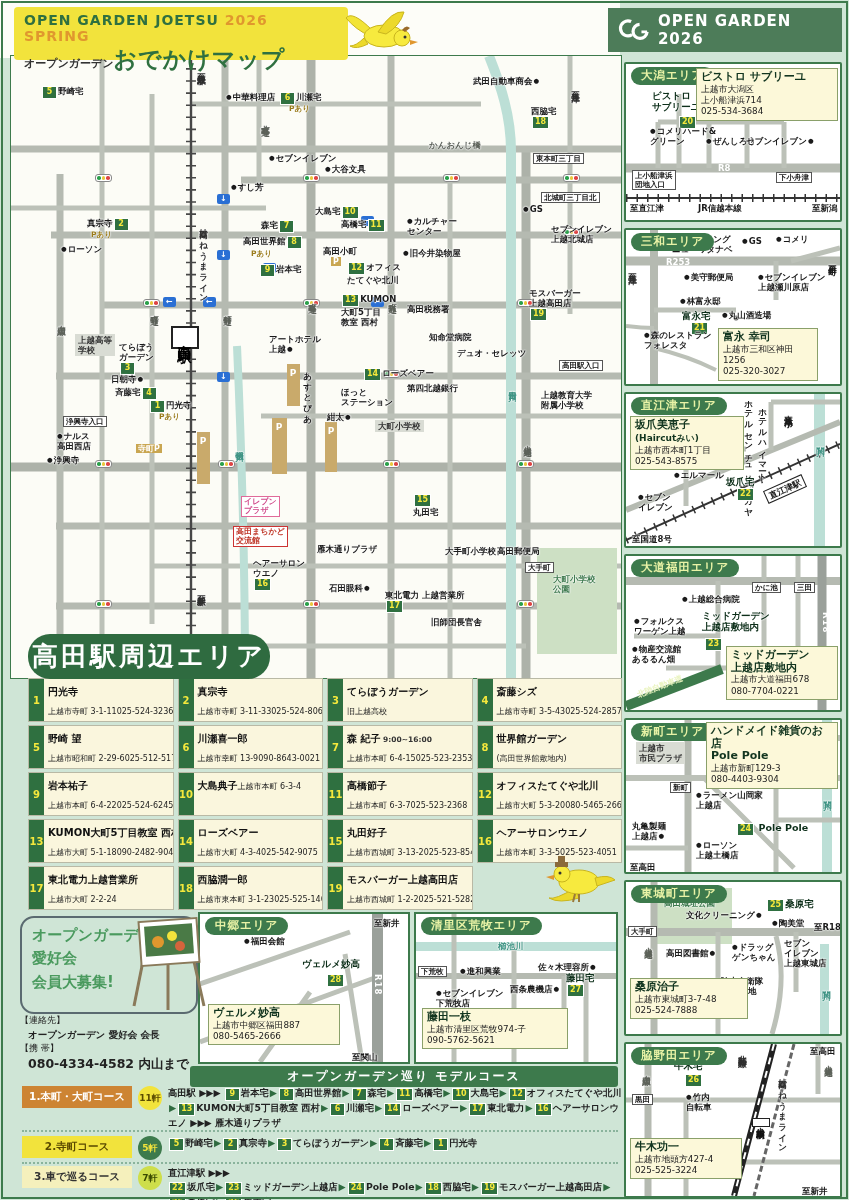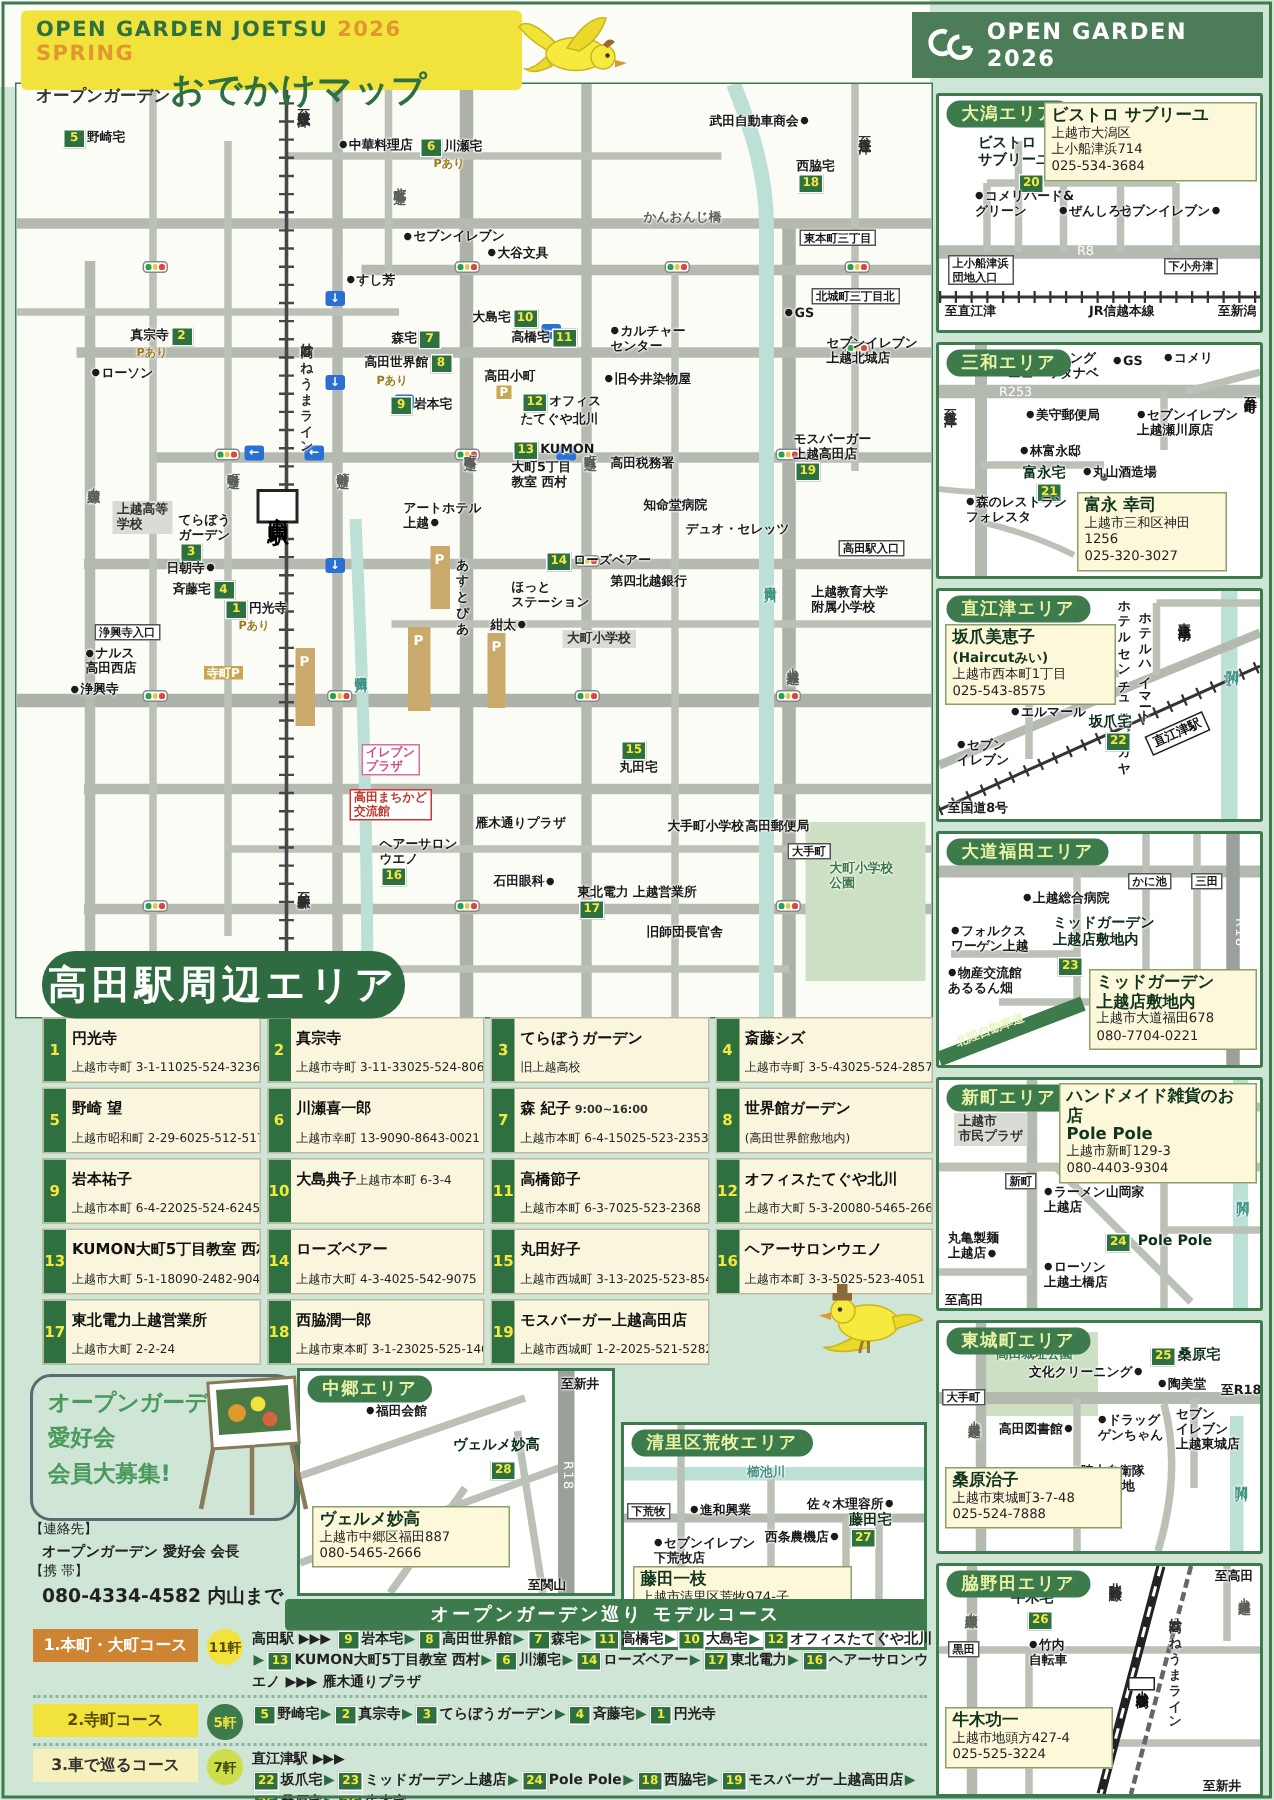--- a/index.html
+++ b/index.html
@@ -16,21 +16,21 @@
   .banner-txt{font-size:15px;letter-spacing:1px;font-weight:600}
   .bird1{position:absolute;left:342px;top:0;z-index:11}
   .bird2{position:absolute;left:545px;top:848px;z-index:11}
   
   .map{position:absolute;left:10px;top:55px;width:610px;height:622px;background:#fcfcf6;border:1.5px solid #3d7a4c;overflow:hidden}
   .map svg{position:absolute;left:0;top:0}
   .plabels{position:absolute;inset:0;z-index:5}
   .ml{position:absolute;font-size:8.5px;line-height:1.18;color:#1a1a1a;font-weight:600;white-space:pre;text-shadow:0 0 2px #fff,0 0 2px #fff,0 0 1px #fff;z-index:5}
   .v{writing-mode:vertical-rl;letter-spacing:1px}
   .road-t{color:#5c6159;font-weight:700}
-  .road-w{color:#fff;font-weight:400;text-shadow:none}
+  .road-w{color:#fff;font-weight:700;text-shadow:none}
   .rail-t{color:#2e2e2e;font-weight:700}
   .river-t{color:#3f9484}
   .park-t{color:#3e7a4e;font-weight:700}
   .sign{background:#fff;border:1px solid #555;padding:0 2px;font-weight:600;font-size:7.5px;text-shadow:none;line-height:1.2}
   .bldg{background:#d9dcd4;padding:1px 3px;text-shadow:none;color:#333}
   .dot::before{content:"●";font-size:6.5px;margin-right:1px;vertical-align:1px}
   .dot-r::after{content:"●";font-size:6.5px;margin-left:1px;vertical-align:1px}
   .gold{color:#9a7b1a;font-weight:800;font-size:7.5px}
   .goldp{background:#c9a651;color:#fff;padding:0 2px;font-weight:800;text-shadow:none;font-size:8px}
   .pinkbox{background:#fff;border:1px solid #e06a9a;color:#d0498a;padding:0 2px;text-shadow:none;font-size:8px}
@@ -443,21 +443,21 @@
       <span class="ml" style="left: 52px; top: 52px;"><span class="mbadge">20</span></span>
       <span class="ml dot" style="left: 24px; top: 62px;">コメリハード&amp;
 グリーン</span>
       <span class="ml dot" style="left: 80px; top: 72px;">ぜんしろう</span>
       <span class="ml dot-r" style="left: 120px; top: 72px;">セブンイレブン</span>
       <span class="ml road-w" style="left: 92px; top: 99px;">R8</span>
       <span class="ml sign" style="left: 6px; top: 106px;">上小船津浜
 団地入口</span>
       <span class="ml sign" style="left: 150px; top: 108px;">下小舟津</span>
       <span class="ml" style="left: 4px; top: 139px;">至直江津</span>
-      <span class="ml" style="left: 100px; top: 139px;">JR信越本線</span>
+      <span class="ml" style="left: 72px; top: 139px;">JR信越本線</span>
       <span class="ml" style="left: 186px; top: 139px;">至新潟</span>
     </div>
 </div>
 
 <div class="panel" style="top:228px;height:158px">
   <svg width="214" height="154" viewBox="0 0 214 154">
     <path d="M0,31 H214" stroke="#b5bab1" stroke-width="9" fill="none"></path>
     <path d="M28,0 V154" stroke="#b5bab1" stroke-width="8" fill="none"></path>
     <path d="M150,31 V70 M28,80 H110 M165,31 L214,18" stroke="#bcc1b8" stroke-width="5" fill="none"></path>
     <path d="M28,118 q34,8 62,22 M0,96 q16,2 28,2" stroke="#bcc1b8" stroke-width="4" fill="none"></path>
@@ -682,21 +682,21 @@
   <div class="plabels">
       <span class="ml" style="left: 174px; top: 4px;">至新井</span>
       <span class="ml dot" style="left: 44px; top: 22px;">福田会館</span>
       <span class="ml house" style="left: 102px; top: 44px;">ヴェルメ妙高</span>
       <span class="ml" style="left: 126px; top: 60px;"><span class="mbadge">28</span></span>
       <span class="ml v road-w" style="left: 173px; top: 60px;">R18</span>
       <span class="ml" style="left: 152px; top: 138px;">至関山</span>
     </div>
 </div>
 
-<div class="bpanel" style="left:414px;top:948px;width:204px;height:152px">
+<div class="bpanel" style="left:414px;top:912px;width:204px;height:152px">
   <svg width="200" height="148" viewBox="0 0 200 148">
     <rect x="0" y="28" width="200" height="9" fill="#bcdfd6"></rect>
     <path d="M0,62 H200" stroke="#b5bab1" stroke-width="6" fill="none"></path>
     <path d="M38,0 V148 M98,30 V148 M148,62 V120 M170,62 V148" stroke="#bcc1b8" stroke-width="5" fill="none"></path>
   </svg>
   <div class="ptitle">清里区荒牧エリア</div>
   <div class="pinfo" style="left:6px;top:94px;width:146px">
     <div class="pname">藤田一枝</div>
     <div class="pline">上越市清里区荒牧974-子</div>
     <div class="pline">090-5762-5621</div>

